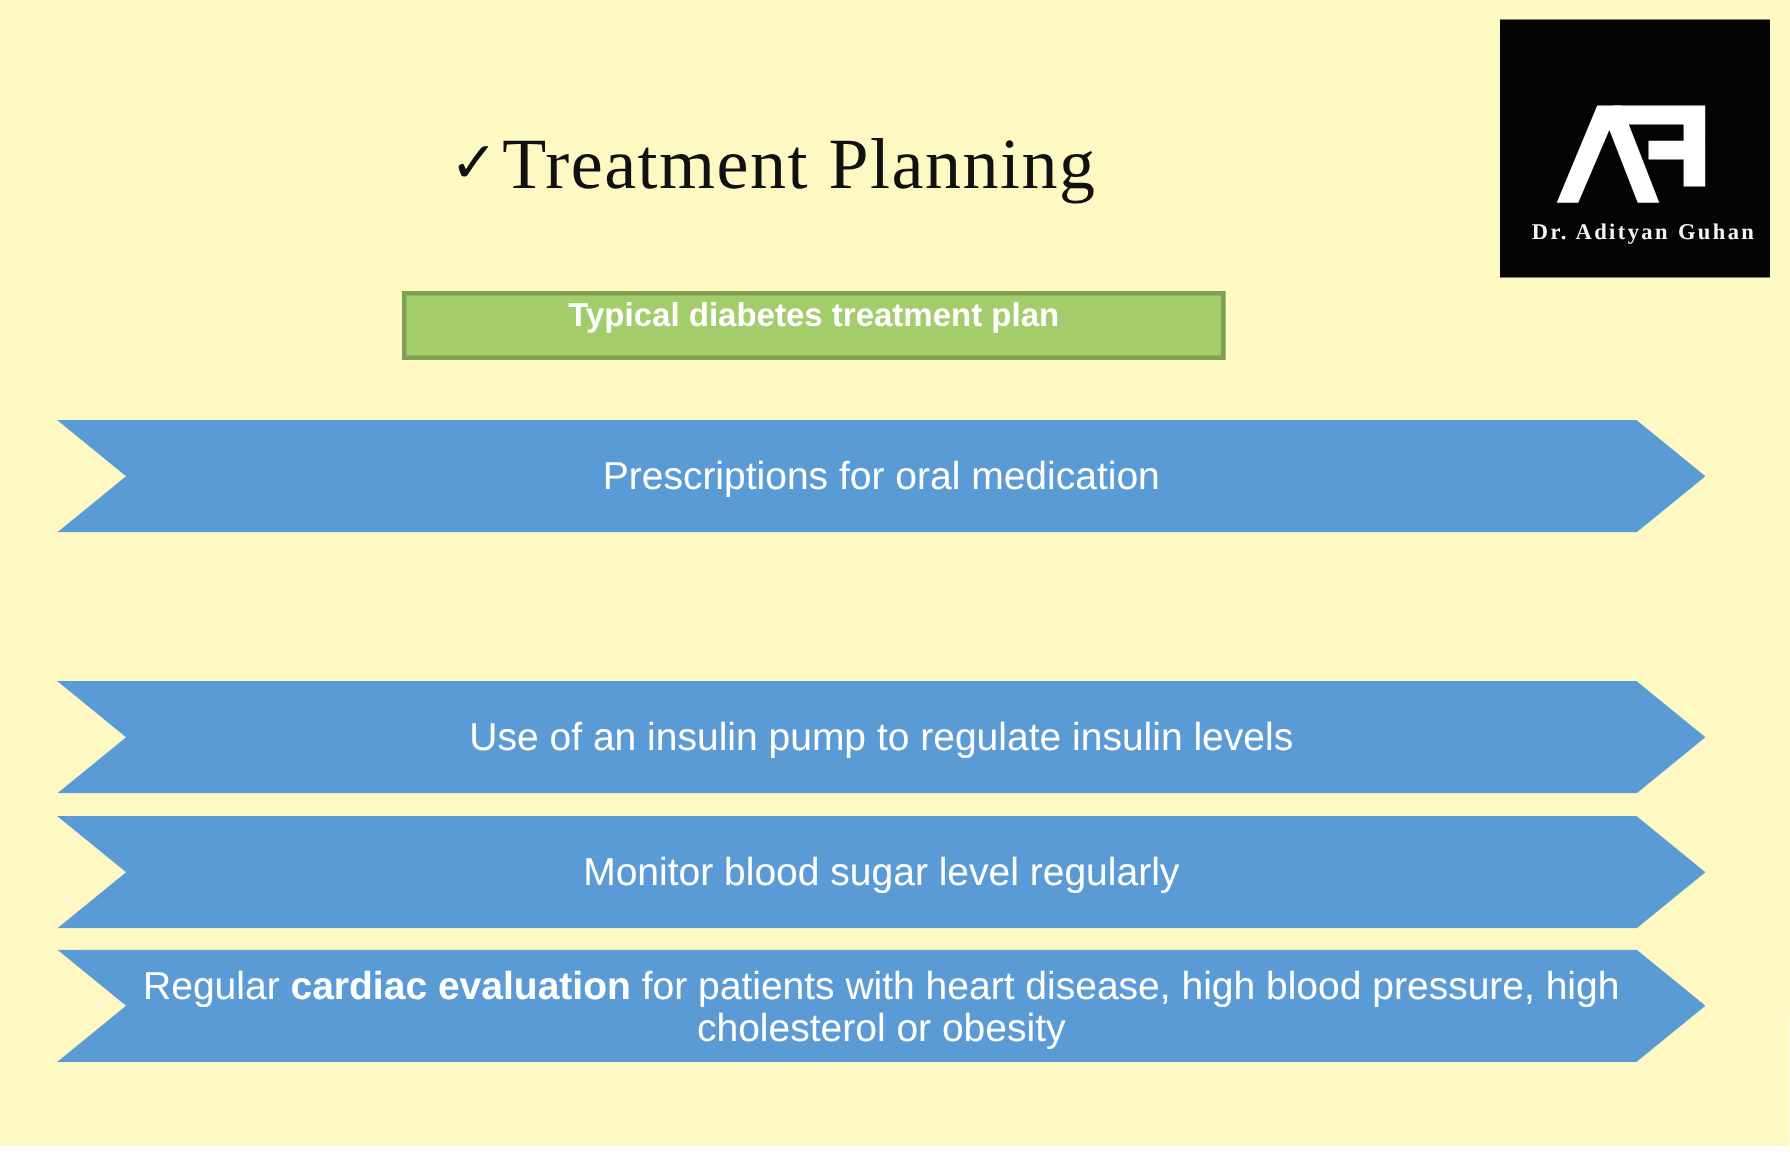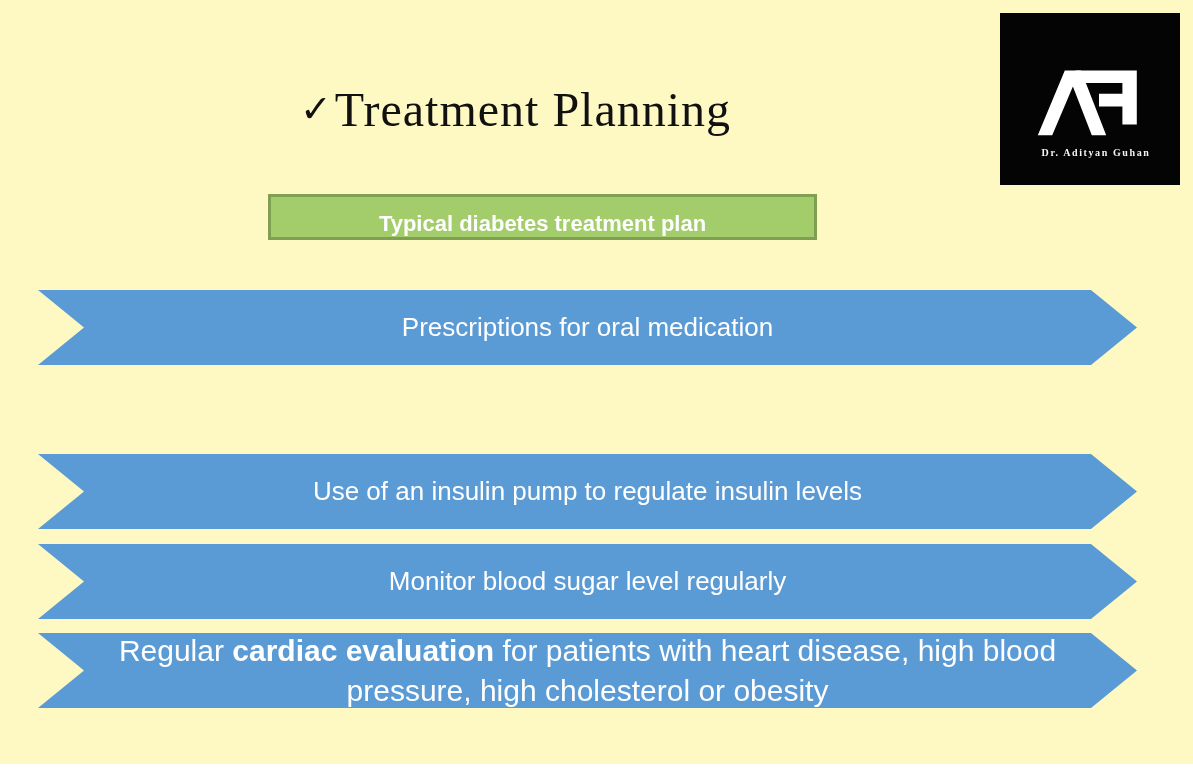--- a/index.html
+++ b/index.html
@@ -45,39 +45,39 @@
     background: #040404;
     text-align: center;
   }
   .logo svg {
     display: block;
     margin: 52px auto 0 auto;
   }
   .logo-name {
     margin-top: 10px;
     font-family: "Liberation Serif", serif;
-    font-size: 10px;
+    font-size: 15px;
     font-weight: 700;
     color: #f5f5f5;
     letter-spacing: 1.6px;
     white-space: nowrap;
     padding-left: 12px;
   }
 
   
   .banner {
     position: absolute;
     left: 268px;
     top: 194px;
     width: 543px;
     height: 40px;
     background: #a3cc6b;
     border: 3px solid #7fa052;
     display: flex;
-    align-items: flex-end;
+    align-items: flex-start;
     justify-content: center;
     font-size: 22px;
     font-weight: 700;
     color: #ffffff;
   }
 
   
   .arrow {
     position: absolute;
     left: 38px;
@@ -91,22 +91,22 @@
     color: #ffffff;
     text-align: center;
   }
   .arrow p {
     margin: 0;
     font-size: 26px;
     line-height: 1.15;
     padding: 0 70px;
   }
   .arrow.two-line p {
-    font-size: 30px;
-    line-height: 40px;
+    font-size: 26px;
+    line-height: 28px;
     max-width: 1000px;
     padding: 0 48px;
   }
   .arrow.two-line b { font-weight: 700; }
 </style>
 </head>
 <body>
 
 <div class="slide">
 
@@ -119,21 +119,21 @@
       <polygon fill="#ffffff" points="2,78 32,6 50,6 78,78 62,78 41,24 18,78"></polygon>
       <polygon fill="#ffffff" points="44,6 112,6 112,66 96,66 96,46 70,46 70,32 96,32 96,20 44,20"></polygon>
     </svg>
     <div class="logo-name">Dr. Adityan Guhan</div>
   </div>
 
   <div class="banner">
     <span>Typical diabetes treatment plan</span>
   </div>
 
-  <div class="arrow" style="top:290px">
+  <div class="arrow" style="top:280px">
     <p>Prescriptions for oral medication</p>
   </div>
 
 
   <div class="arrow" style="top:544px">
     <p>Monitor blood sugar level regularly</p>
   </div>
 
   <div class="arrow" style="top:454px">
     <p>Use of an insulin pump to regulate insulin levels</p>

